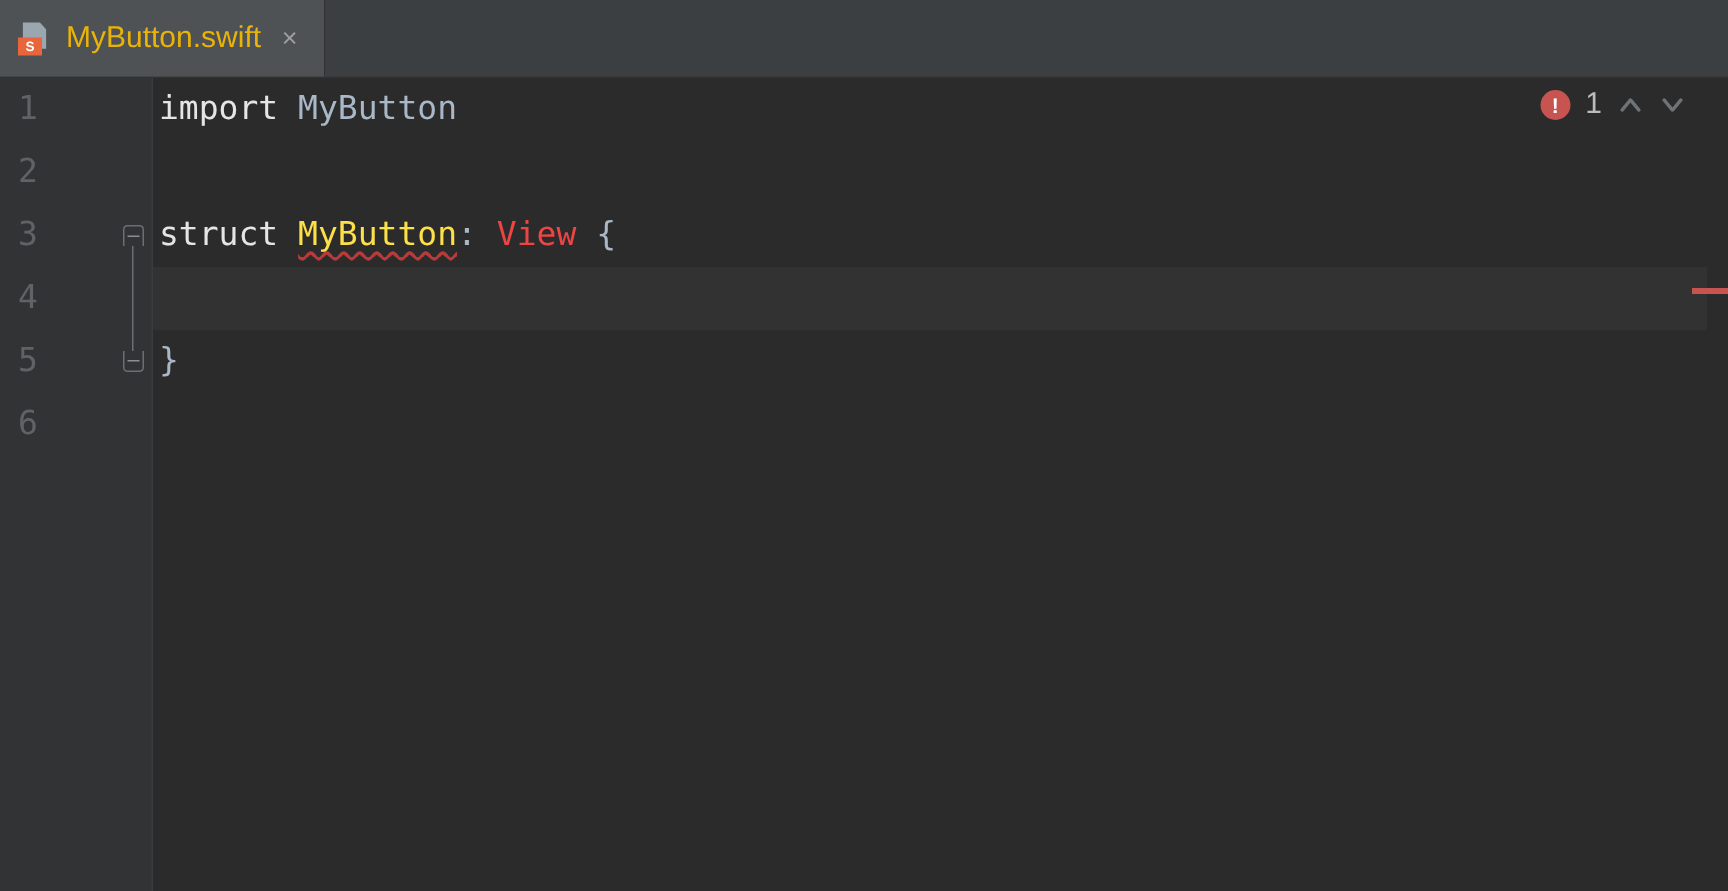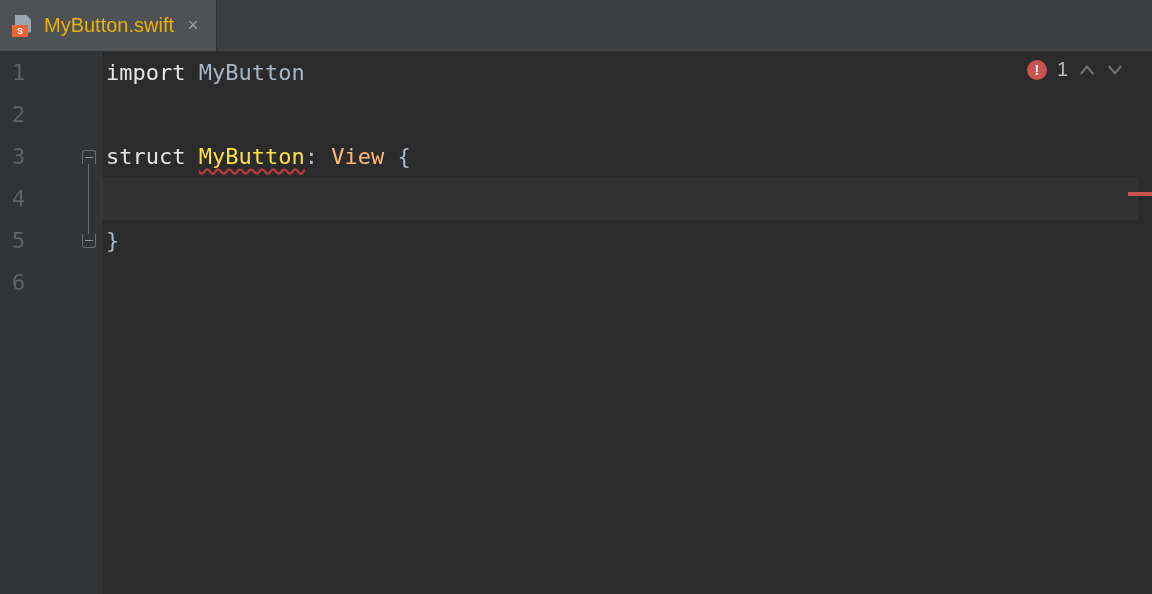--- a/index.html
+++ b/index.html
@@ -86,21 +86,21 @@
     padding-left: 4px;
     white-space: pre;
   }
   .highlight-row { background: #323232; }
 
   
   .kw { color: #e5e5e5; }
   .typename { color: #a9b7c6; }
   .decl { color: #fde047; text-decoration: underline; text-decoration-color: rgba(200,60,60,0.9); text-decoration-style: wavy; text-underline-offset: 4px; }
   .punct { color: #a9b7c6; }
-  .typeref { color: #fdba74; }
+  .typeref { color: #ef4444; }
 
   
   .diagnostics {
     position: absolute;
     top: 6px; right: 14px;
     display: flex; align-items: center; gap: 10px;
     font-family: sans-serif;
   }
   .err-icon {
     width: 20px; height: 20px; border-radius: 50%;

